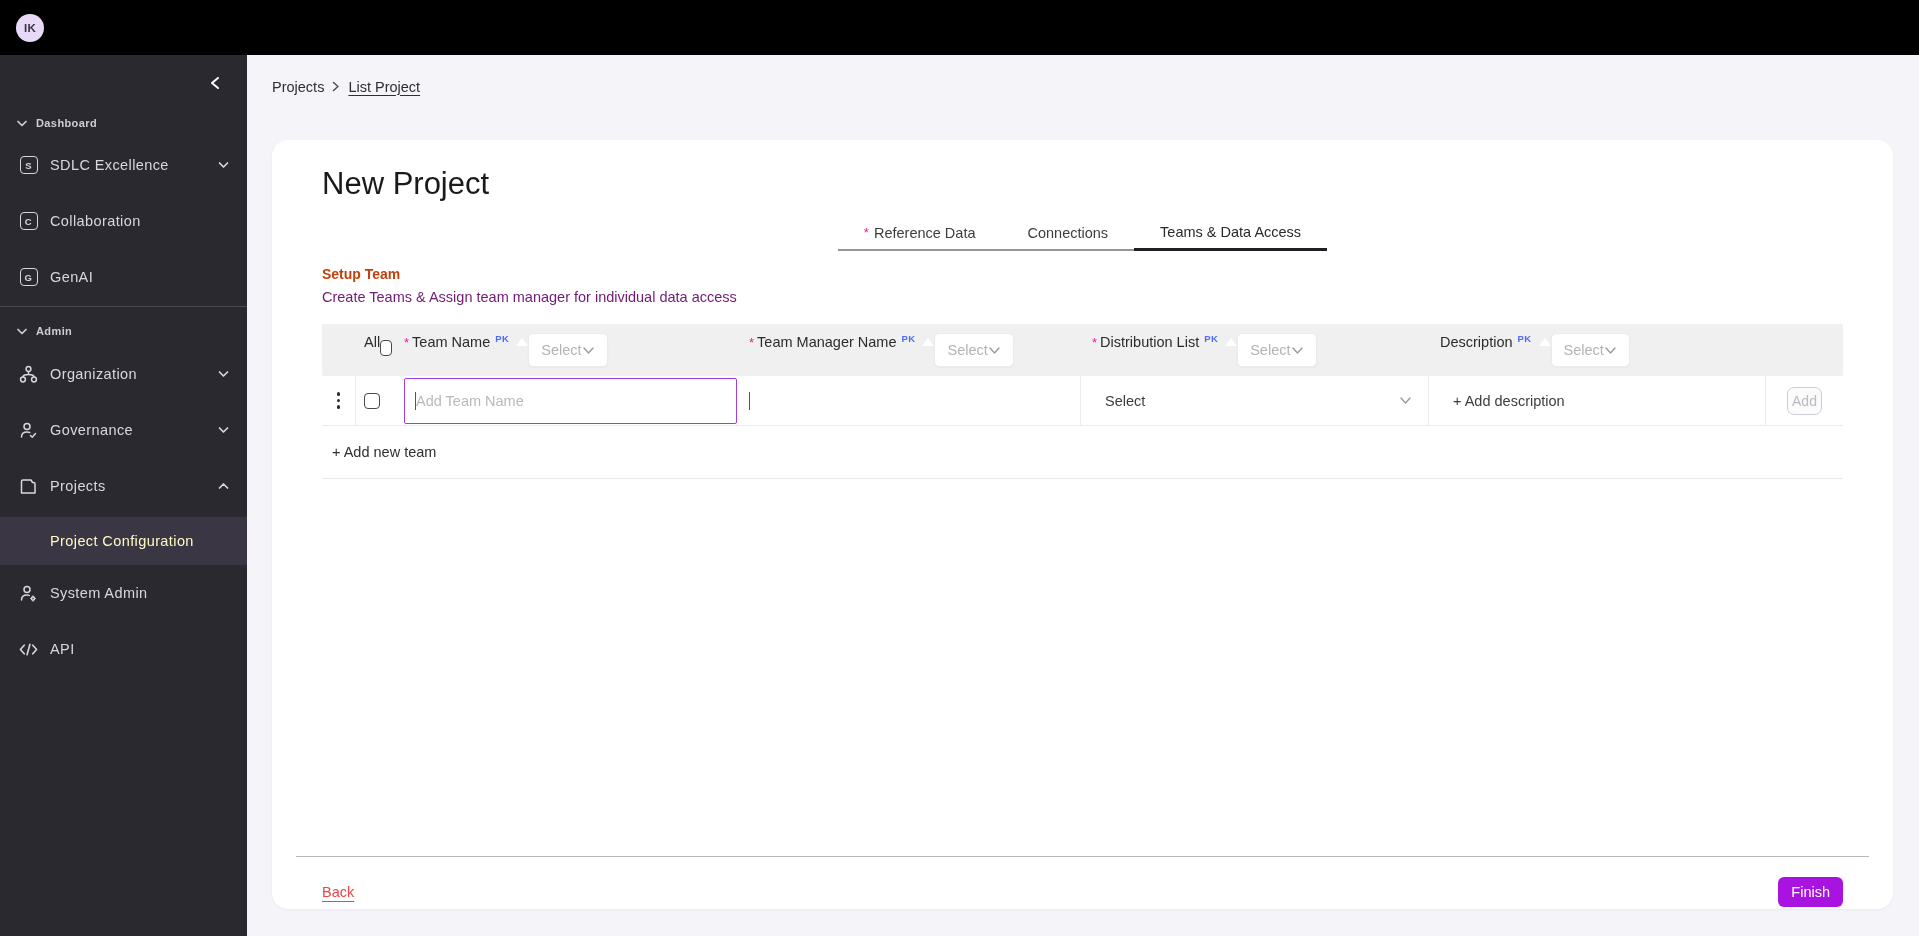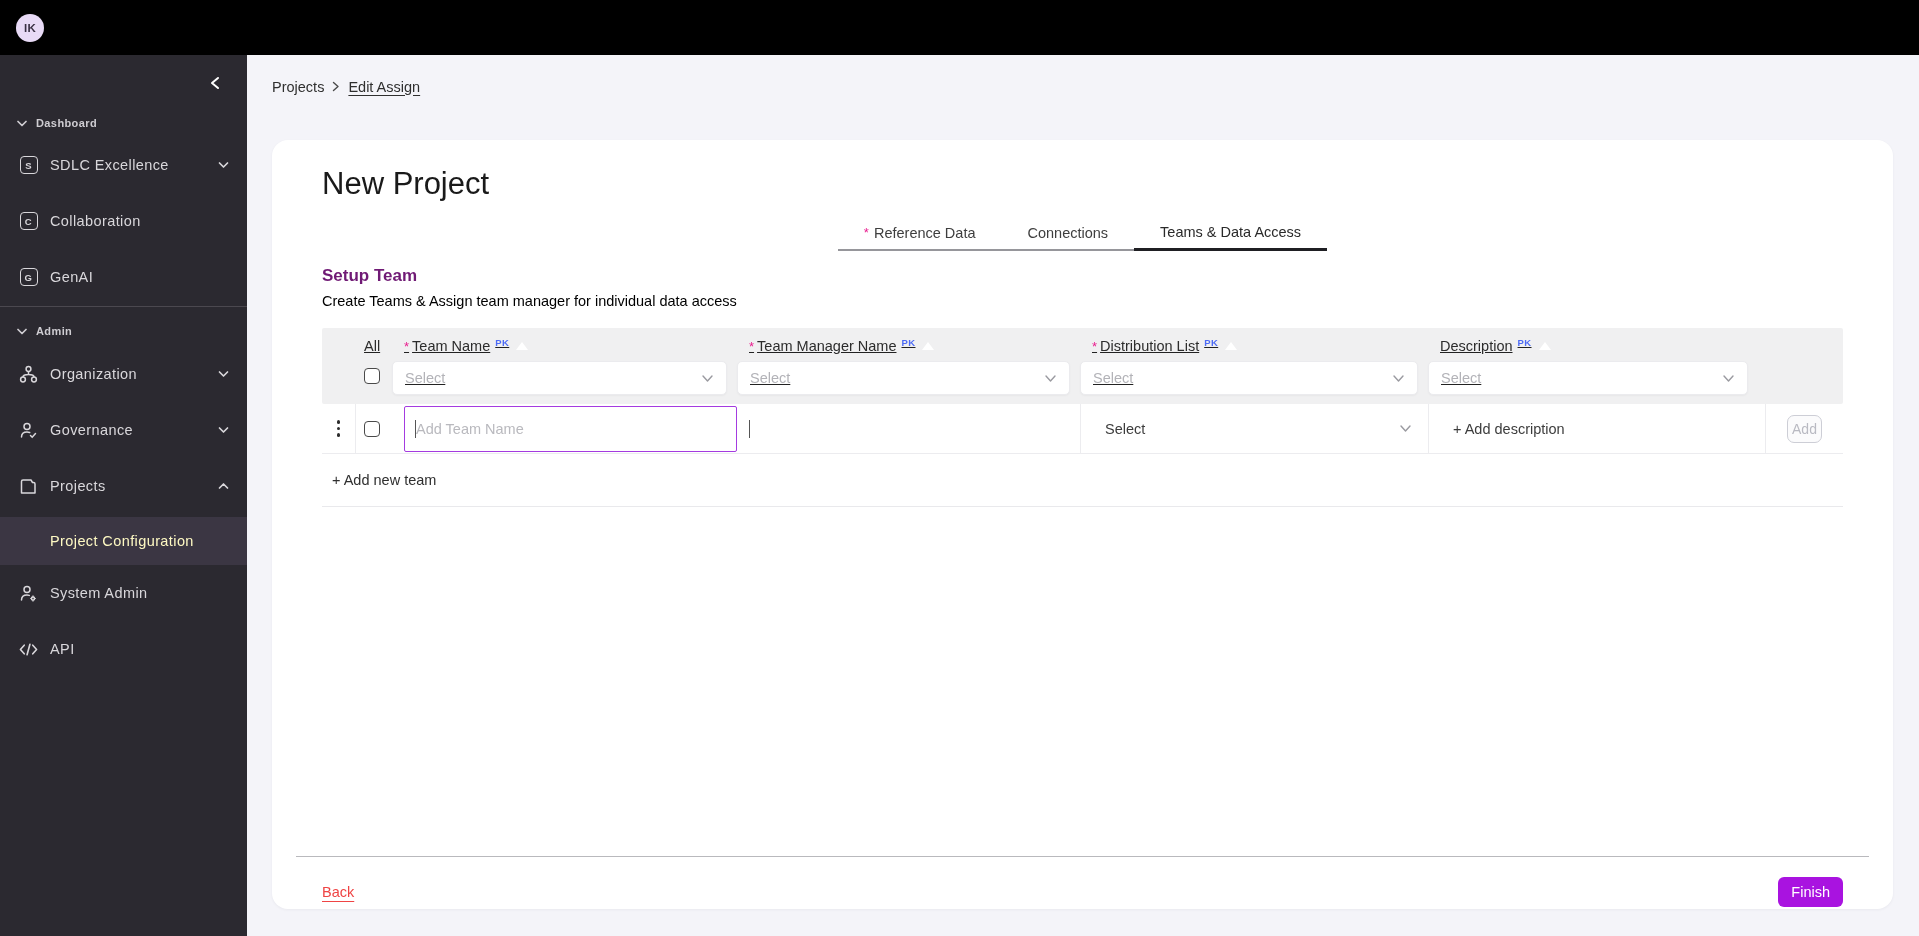--- a/index.html
+++ b/index.html
@@ -44,27 +44,27 @@
   .card { margin-top:45px; height:769px; background:#fff; border-radius:16px; padding:24px 50px 0;
           box-shadow:0 1px 3px rgba(30,30,60,.05); display:flex; flex-direction:column; }
   .page-title { font-size:31px; font-weight:400; color:#1a1a1a; height:40px; line-height:40px; margin:0; }
   
   .tabs-wrap { display:flex; justify-content:center; margin-top:20px; }
   .tabs { display:flex; border-bottom:2px solid #96969b; }
   .tab { padding:0 26px 8px; font-size:14.5px; color:#3e3e3e; cursor:pointer; display:flex; align-items:center; gap:2px; }
   .tab.active { border-bottom:3px solid #1f1f23; margin-bottom:-2px; font-weight:400; color:#2a2a2a; }
   .req { color:#e91e8f; margin-right:3px; font-size:13px; }
   
-  .setup-heading { margin-top:15px; font-size:17px; font-weight:bold; color:#701a75; }
-  .setup-sub { margin-top:7px; font-size:14.5px; color:#000000; }
+  .setup-heading { margin-top:15px; font-size:14px; font-weight:bold; color:#c2410c; }
+  .setup-sub { margin-top:7px; font-size:14.5px; color:#701a75; }
   
   .team-table { margin-top:19px; }
   .tgrid { display:grid; grid-template-columns:34px 36px 345px 343px 348px 338px 1fr; }
   .thead { background:#f0f0f1; padding:6px 0 9px; border-radius:2px; }
-  .hcell { display:flex; flex-direction:column;text-decoration:underline; }
+  .hcell { display:flex; flex-direction:row; }
   .hlabel { height:24px; display:flex; align-items:center; font-size:14.5px; color:#2c2c2c; padding-left:12px; }
   .pk { font-size:9.5px; font-weight:bold; color:#4d6bf5; margin-left:5px; letter-spacing:.4px; transform:translateY(-4px); }
   .sort-tri { width:0; height:0; border-left:6px solid transparent; border-right:6px solid transparent;
               border-bottom:8px solid #ffffff; margin-left:7px; }
   .select { background:#fff; border:1px solid #ebebee; border-radius:5px; height:34px; display:flex; align-items:center;
             justify-content:space-between; padding:0 12px; margin:3px 10px 0 0; font-size:14.5px; color:#b3b3b8;
             box-shadow:0 1px 2px rgba(0,0,0,.04); cursor:pointer; }
   .allcell { padding-left:8px; }
   .all-label { height:24px; display:flex; align-items:center; font-size:14.5px; color:#2c2c2c; }
   .checkbox { width:16px; height:16px; border:1.7px solid #4a4a4a; border-radius:4px; background:#fff; cursor:pointer; }
@@ -241,21 +241,21 @@
   </div>
 
   <div class="main">
     <div class="breadcrumb">
       <span class="crumb-root">Projects</span>
       <span>
         <svg width="8" height="11" viewBox="0 0 8 11">
             <polyline points="1.5,1.5 6,5.5 1.5,9.5" fill="none" stroke="#4a4a4a" stroke-width="1.4" stroke-linecap="round" stroke-linejoin="round"></polyline>
           </svg>
       </span>
-      <span class="crumb-current">Edit Assign</span>
+      <span class="crumb-current">List Project</span>
     </div>
 
     <div class="card">
       <h1 class="page-title">New Project</h1>
 
       <div class="tabs-wrap">
         <div class="tabs">
           <div class="tab">
             <span class="req">*</span>
             <span>Reference Data</span>

